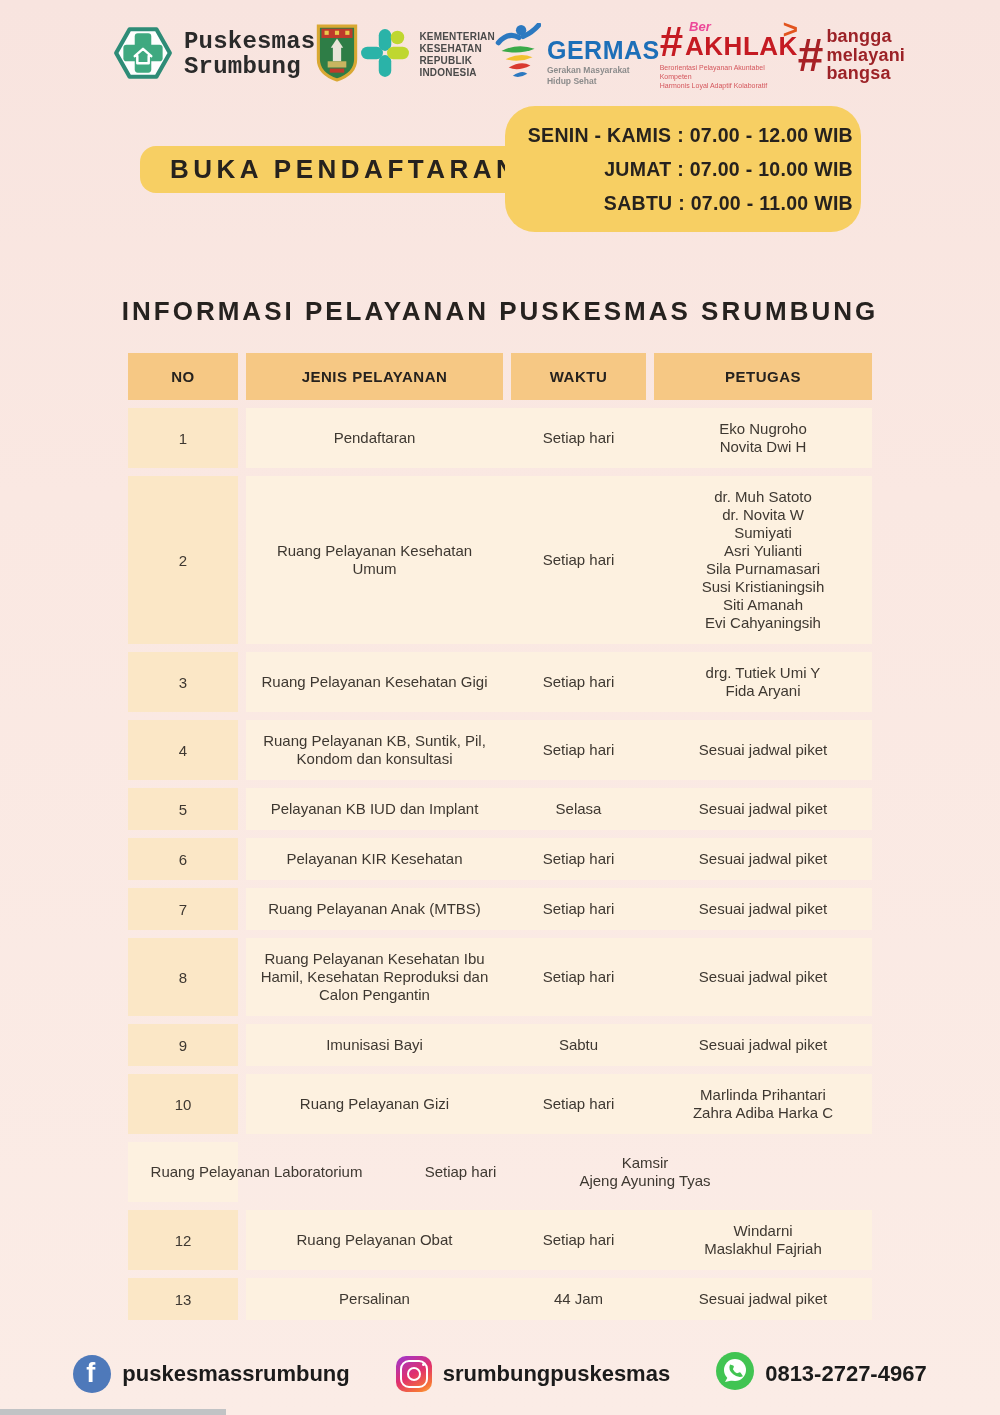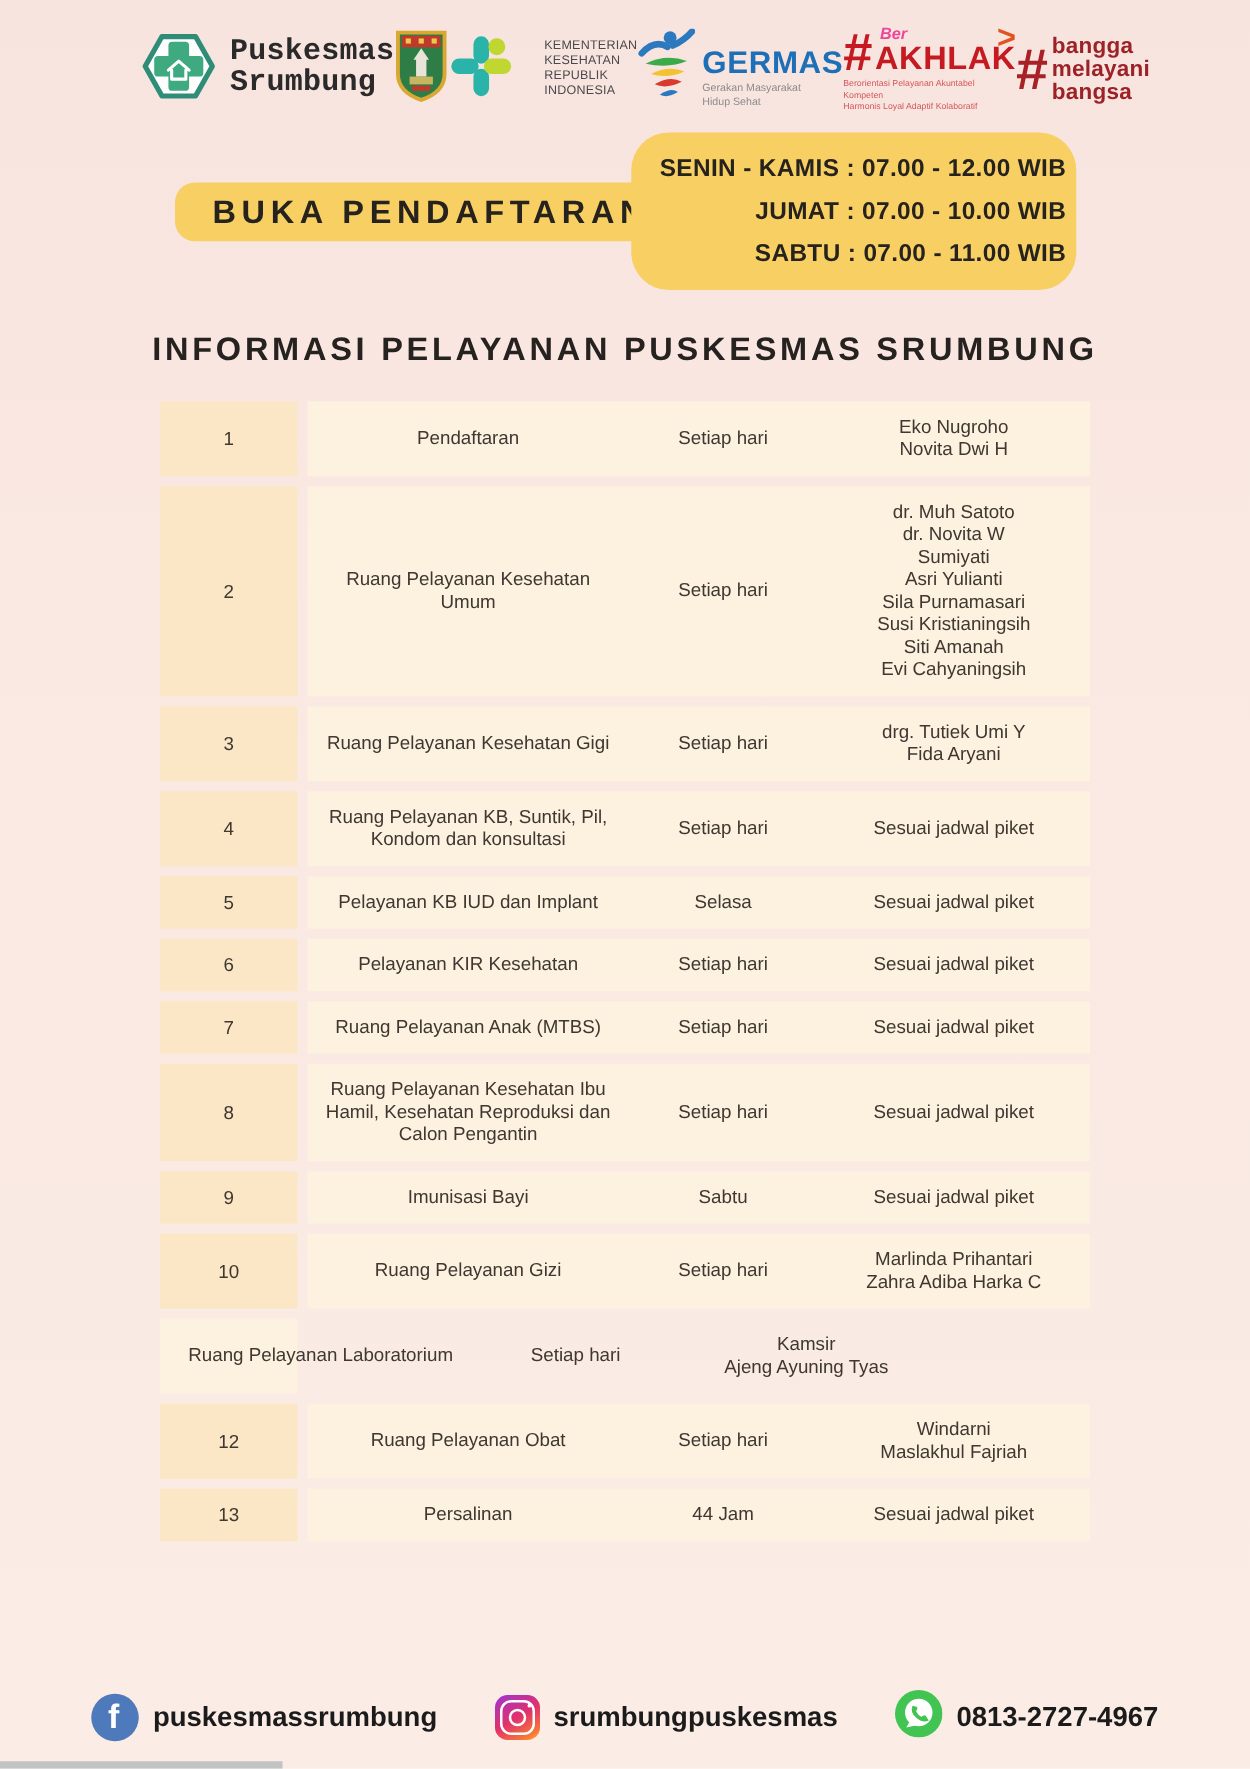--- a/index.html
+++ b/index.html
@@ -9,25 +9,25 @@
     background: linear-gradient(180deg,#F8E4DF 0%,#FAE8E2 35%,#FBECE6 100%);
     font-family:"Liberation Sans", sans-serif; color:#2B2723;
   }
 
   
   .header-bar{ display:flex; align-items:center; justify-content:space-between;
     padding:14px 104px 0 112px; height:96px; }
   .logo-puskesmas{ display:flex; align-items:center; gap:10px; }
   .pusk-name{ font-size:24px; font-weight:800; line-height:1.04; color:#2A2A2A; letter-spacing:.2px; white-space:pre-line;font-family:Liberation Mono, monospace; }
   .logo-kemenkes{ display:flex; align-items:center; gap:8px; }
-  .kemenkes-text{ font-size:10px; font-weight:400; color:#4A4A4A; line-height:1.18; letter-spacing:.2px; white-space:pre-line;margin-left:16px; }
+  .kemenkes-text{ font-size:10px; font-weight:700; color:#4A4A4A; line-height:1.18; letter-spacing:.2px; white-space:pre-line; }
   .logo-germas{ display:flex; align-items:center; gap:6px; }
   .germas-text{ display:flex; flex-direction:column; }
   .germas-name{ font-size:25px; font-weight:800; color:#1D6FB8; letter-spacing:.5px; line-height:1;margin-top:14px; }
-  .germas-tagline{ font-size:8.5px; color:#8C8C8C; line-height:1.25; white-space:pre-line; margin-top:2px; }
+  .germas-tagline{ font-size:8.5px; color:#8C8C8C; line-height:1.25; white-space:pre-line; margin-top:2px;font-weight:bold; }
 
   .logo-akhlak{ position:relative; width:160px; }
   .akhlak-top{ display:flex; align-items:flex-end; }
   .akhlak-hash{ font-size:42px; font-weight:800; color:#C51A22; line-height:.8; }
   .akhlak-stack{ display:flex; flex-direction:column; margin-left:2px; }
   .akhlak-ber{ font-size:13px; font-style:italic; font-weight:700; color:#ec4899; line-height:1; margin-left:4px; }
   .akhlak-name{ font-size:26px; font-weight:800; color:#C51A22; letter-spacing:.5px; line-height:1; }
   .akhlak-arrow{ position:absolute; right:0; top:-6px; font-size:26px; font-weight:800; color:#E2541E; }
   .akhlak-tagline{ font-size:7px; color:#D4565C; line-height:1.3; margin-top:4px; white-space:pre-line; }
 
@@ -37,21 +37,21 @@
 
   
   .reg-section{ position:relative; height:156px; }
   .badge{ position:absolute; left:140px; top:50px; background:#F7CF63; border-radius:16px;
     padding:8px 30px; font-size:26px; font-weight:800; letter-spacing:4.5px; color:#26221E; }
   .schedule{ position:absolute; left:505px; top:10px; width:356px; background:#F7CF63;
     border-radius:30px; padding:12px 8px; text-align:right; }
   .schedule-line{ font-size:19.5px; font-weight:800; color:#26221E; line-height:34px; letter-spacing:.3px; }
 
   
-  .page-title{ margin-top:12px; text-align:center; font-size:26px; font-weight:800;
+  .page-title{ margin-top:44px; text-align:center; font-size:26px; font-weight:800;
     letter-spacing:3px; color:#26221F; }
 
   
   .svc-table{ width:744px; margin:26px auto 0; }
   .thead{ display:grid; grid-template-columns:110px 257px 135px 218px; gap:8px; margin-bottom:8px; }
   .th{ background:#F6C884; text-align:center; font-weight:700; font-size:15px; color:#26221E;
     padding:15px 4px; letter-spacing:.5px; }
   .trow{ display:grid; grid-template-columns:110px 626px; gap:8px; margin-bottom:8px; }
   .no-cell{ background:#FBE7C6; display:flex; align-items:center; justify-content:center;
     font-size:15px; color:#3E3831; }
@@ -166,20 +166,26 @@
   <div class="schedule">
     <div class="schedule-line">SENIN - KAMIS : 07.00 - 12.00 WIB</div>
     <div class="schedule-line">JUMAT : 07.00 - 10.00 WIB</div>
     <div class="schedule-line">SABTU : 07.00 - 11.00 WIB</div>
   </div>
 </div>
 
 <div class="page-title">INFORMASI PELAYANAN PUSKESMAS SRUMBUNG</div>
 
 <div class="svc-table">
+  <div class="thead">
+    <div class="th">NO</div>
+    <div class="th">JENIS PELAYANAN</div>
+    <div class="th">WAKTU</div>
+    <div class="th">PETUGAS</div>
+  </div>
 
   <div class="trow">
     <div class="no-cell">1</div>
     <div class="wide-cell">
       <div class="cell-text">Pendaftaran</div>
       <div class="cell-text">Setiap hari</div>
       <div class="cell-text">Eko Nugroho
 Novita Dwi H</div>
     </div>
   </div>

